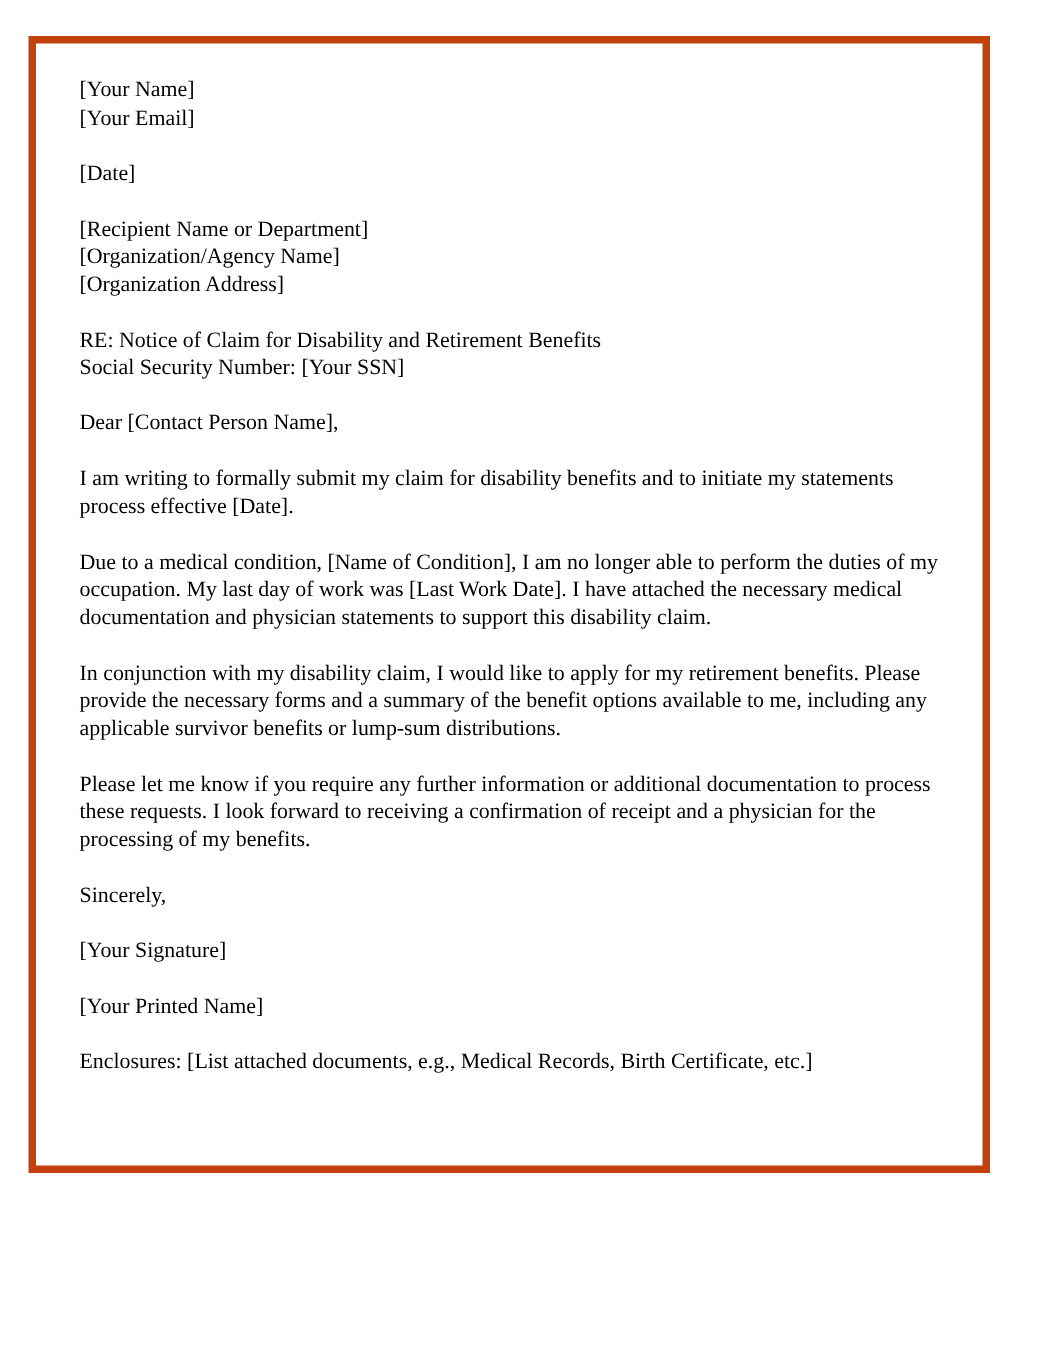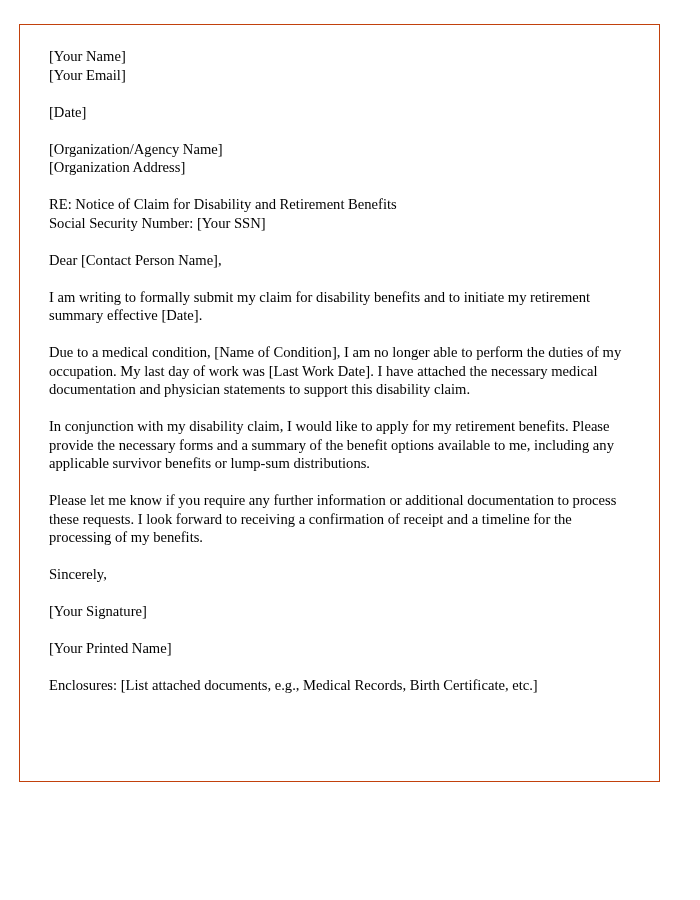--- a/index.html
+++ b/index.html
@@ -17,21 +17,21 @@
   }
 
   
   #letter-frame {
     position: absolute;
     left: 19px;
     top: 24px;
     width: 641px;
     height: 758px;
     box-sizing: border-box;
-    border: 1px solid #c2410c;
+    border: 5px solid #c2410c;
     background: #ffffff;
   }
 
   #letter-body {
     box-sizing: border-box;
     padding: 22px 9px 0 29px;
     width: 100%;
   }
 
   
@@ -71,37 +71,38 @@
     <div class="block">
       <div class="line">[Your Name]</div>
       <div class="line">[Your Email]</div>
     </div>
 
     <div class="block">
       <div class="line">[Date]</div>
     </div>
 
     <div class="block">
+      <div class="line">[Recipient Name or Department]</div>
       <div class="line">[Organization/Agency Name]</div>
       <div class="line">[Organization Address]</div>
     </div>
 
     <div class="block">
       <div class="line bold-line">RE: Notice of Claim for Disability and Retirement Benefits</div>
       <div class="line">Social Security Number: [Your SSN]</div>
     </div>
 
     <div class="block">
       <div class="line">Dear [Contact Person Name],</div>
     </div>
 
-    <p class="para">I am writing to formally submit my claim for disability benefits and to initiate my retirement summary effective [Date].</p>
+    <p class="para">I am writing to formally submit my claim for disability benefits and to initiate my statements process effective [Date].</p>
     <p class="para">Due to a medical condition, [Name of Condition], I am no longer able to perform the duties of my occupation. My last day of work was [Last Work Date]. I have attached the necessary medical documentation and physician statements to support this disability claim.</p>
     <p class="para">In conjunction with my disability claim, I would like to apply for my retirement benefits. Please provide the necessary forms and a summary of the benefit options available to me, including any applicable survivor benefits or lump-sum distributions.</p>
-    <p class="para">Please let me know if you require any further information or additional documentation to process these requests. I look forward to receiving a confirmation of receipt and a timeline for the processing of my benefits.</p>
+    <p class="para">Please let me know if you require any further information or additional documentation to process these requests. I look forward to receiving a confirmation of receipt and a physician for the processing of my benefits.</p>
 
     <div class="block">
       <div class="line">Sincerely,</div>
     </div>
 
     <div class="block">
       <div class="line">[Your Signature]</div>
     </div>
 
     <div class="block">

